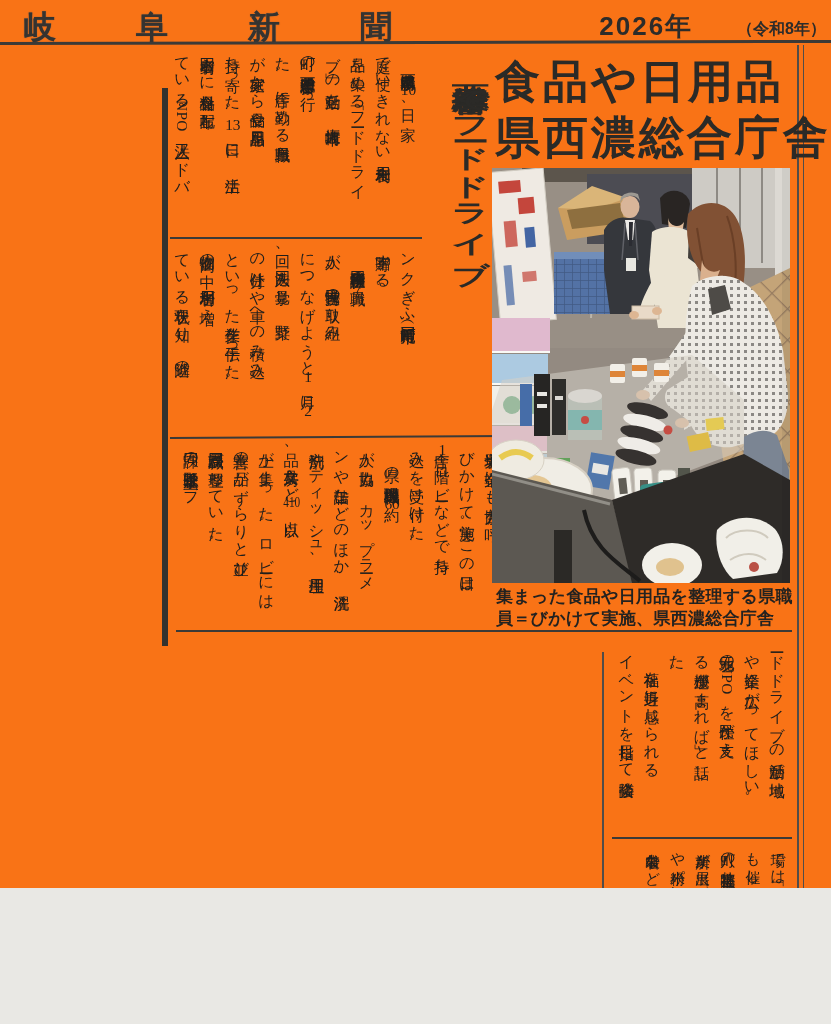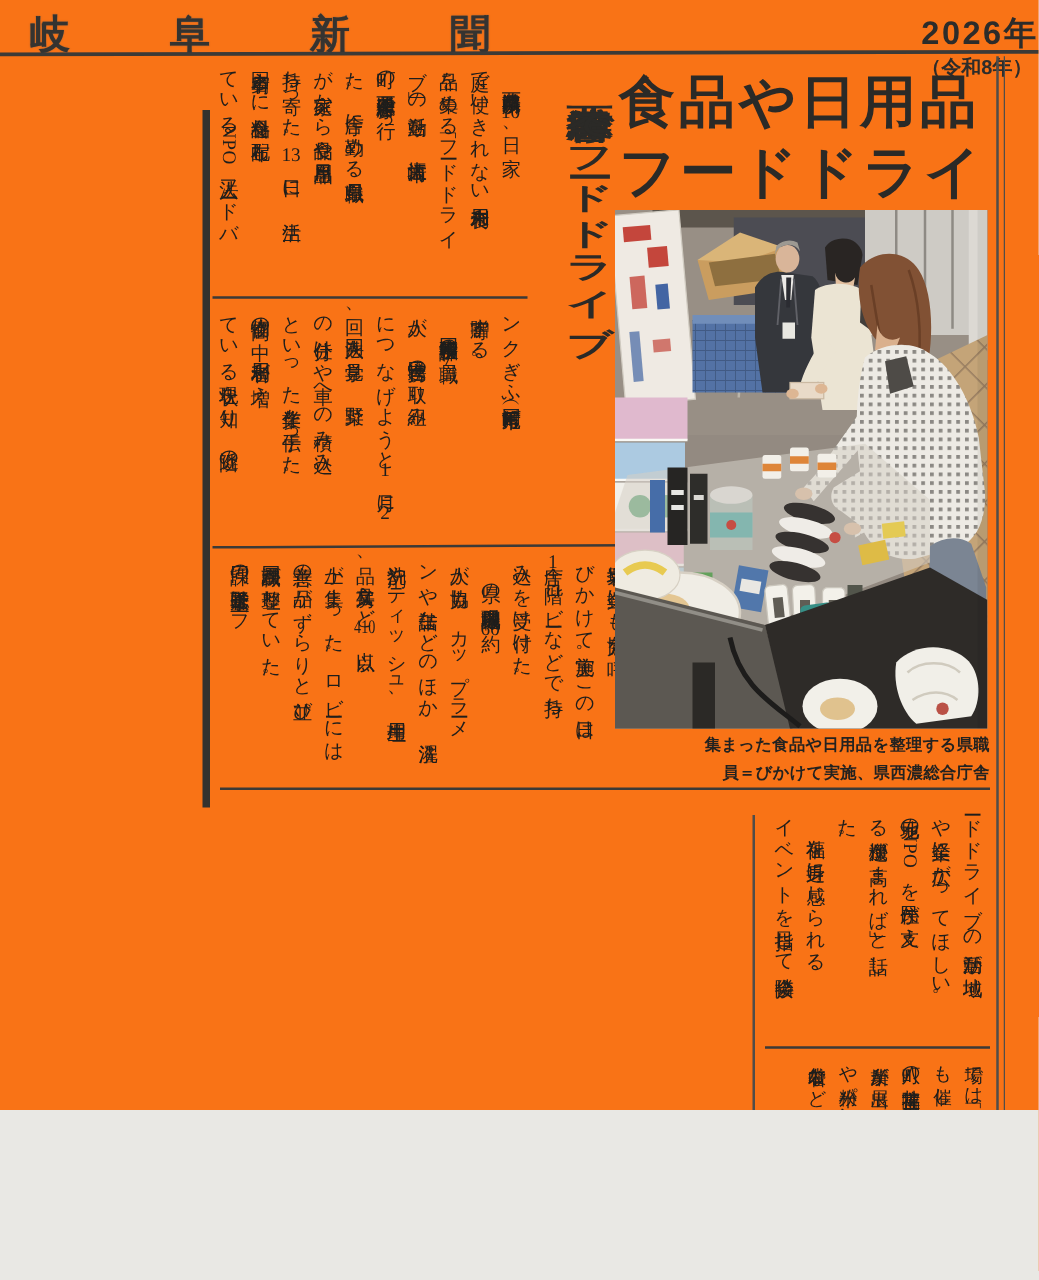--- a/index.html
+++ b/index.html
@@ -8,24 +8,23 @@
     background:#f97316; overflow:hidden;
     font-family:"Liberation Serif","DejaVu Serif",serif; color:#222120;
   }
   
   .masthead{
     position:absolute; left:24px; top:6px; font-size:32px; font-weight:bold;
     letter-spacing:80px; color:#353330; white-space:nowrap;
     text-shadow:0 0 1px #55524e;
   }
   .dateline{
-    position:absolute; right:5px; top:9px; display:flex; align-items:baseline; gap:1px;
+    position:absolute; right:5px; top:9px; display:flex; align-items:baseline; gap:12px;
     font-family:"Liberation Sans","DejaVu Sans",sans-serif; font-weight:bold; color:#2d2c2a;
     white-space:nowrap;
-    flex-direction:column;
   }
   .dateline .big{font-size:26px; letter-spacing:2px;}
   .dateline .small{font-size:16px; letter-spacing:0px; position:relative; top:-1px;margin-left:32px;}
   .hrule{position:absolute; background:#3c3a37;}
   .vrule{position:absolute; background:#504d49;}
   
   .headline{
     position:absolute; left:495px; top:54px; width:300px; 
     font-weight:bold; font-size:45px; line-height:56px; letter-spacing:3px;
     color:#2b2a27; white-space:nowrap;
@@ -50,22 +49,22 @@
   #block4{left:614px; top:644px; height:190px; width:176px;}
   #block5{left:614px; top:842px; height:172px; width:176px;}
   
   .photo{
     position:absolute; left:492px; top:168px; width:298px; height:415px;
     background:#8f867c; overflow:hidden;
   }
   .photo svg{display:block;}
   .caption{
     position:absolute; left:496px; top:586px; width:296px;
-    font-family:Liberation Mono, monospace; font-weight:bold;
-    font-size:13px; line-height:22px; color:#232220; letter-spacing:0.3px; white-space:nowrap;text-align:right;
+    font-family:Liberation Sans, sans-serif; font-weight:bold;
+    font-size:17px; line-height:22px; color:#232220; letter-spacing:0.3px; white-space:nowrap;
   }
 </style>
 </head>
 <body>
 
 <div id="page">
 
   <div class="masthead">岐阜新聞</div>
   <div class="dateline">
     <span class="big">2026年</span>
@@ -73,21 +72,21 @@
   </div>
   <div class="hrule" style="left:0; top:41px; width:831px; height:2.5px; transform:rotate(-0.15deg);"></div>
 
   <div class="vrule" style="left:797px; top:45px; width:1.5px; height:963px;"></div>
   <div class="vrule" style="left:802.5px; top:45px; width:1.5px; height:963px;"></div>
   <div class="vrule" style="left:162px; top:88px; width:6px; height:558px; background:#34322e;"></div>
   <div class="vrule" style="left:602px; top:652px; width:1.5px; height:338px;"></div>
 
   <div class="headline">
     <div>食品や日用品</div>
-    <div>フードドライ</div>
+    <div>県西濃総合庁舎</div>
   </div>
   <div class="subheadline">西濃総合庁舎でフードドライブ</div>
 
   <div id="block1" class="vblock">
       <div class="col">　西濃県事務所は<span class="tcy">10</span>日、家</div>
       <div class="col">庭で使いきれない未利用食</div>
       <div class="col">品を集める「フードドライ</div>
       <div class="col">ブ」の活動を、大垣市江崎</div>
       <div class="col">町の県西濃総合庁舎で行っ</div>
       <div class="col">た。庁舎に勤める県職員ら</div>

